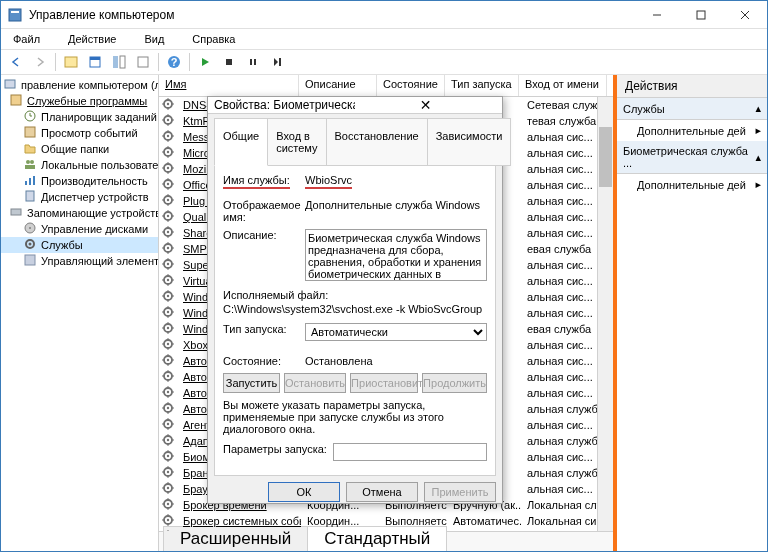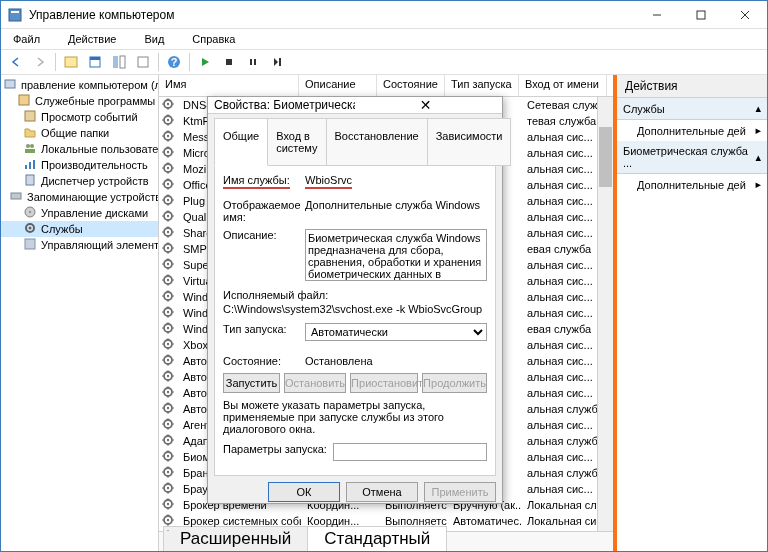--- a/index.html
+++ b/index.html
@@ -19,21 +19,21 @@
 .tree-item { display: flex; align-items: center; padding: 1px 2px; white-space: nowrap; cursor: pointer; height: 16px; }
 .tree-item.selected { background: #cce8ff; }
 .tree-item .ico { width: 16px; height: 16px; margin-right: 2px; flex-shrink: 0; }
 .center { flex: 1; display: flex; flex-direction: column; position: relative; }
 .list-header { display: flex; border-bottom: 1px solid #d0d0d0; background: #fff; height: 22px; }
 .list-header div { padding: 3px 6px; border-right: 1px solid #e0e0e0; overflow: hidden; white-space: nowrap; }
 .list-body { flex: 1; overflow: hidden; position: relative; }
 .list-row { display: flex; height: 16px; align-items: center; white-space: nowrap; }
 .list-row div { padding: 0 6px; overflow: hidden; white-space: nowrap; }
 .list-row .ico { width: 16px; height: 16px; margin-left: 2px; flex-shrink: 0; }
-.col-name { width: 140px; }
+.col-name { width: 140px; text-decoration: underline; }
 .col-desc { width: 78px; }
 .col-state { width: 68px; }
 .col-start { width: 74px; }
 .col-logon { width: 88px; }
 .scrollbar-v { position: absolute; right: 0; top: 0; bottom: 0; width: 16px; background: #f0f0f0; border-left: 1px solid #d0d0d0; }
 .scrollbar-v .thumb { position: absolute; left: 1px; right: 1px; top: 30px; height: 60px; background: #c0c0c0; }
 .tabs-bottom { height: 20px; border-top: 1px solid #d0d0d0; display: flex; align-items: flex-end; padding-left: 4px; background: #f8f8f8; }
 .tabs-bottom span { padding: 2px 16px; border: 1px solid #d0d0d0; border-bottom: none; margin-right: -1px; background: #fff; cursor: pointer; font-size: 17px; }
 .tabs-bottom span.back { background: #f0f0f0; }
 .actions { width: 154px; border-left: 4px solid #f97316; }
@@ -174,27 +174,37 @@
   <div class="tree">
     <div class="tree-item">
       <span class="ico">
           <svg width="14" height="14">
             <rect x="2" y="3" width="10" height="8" fill="#d0d8e8" stroke="#6080a0"></rect>
           </svg>
         </span>
       <span>правление компьютером (локаль</span>
     </div>
     <div id="tree-groups">
-        <div class="tree-item" style="padding-left: 16px;">
+        <div class="tree-item" style="padding-left: 8px; text-decoration: underline;">
           <span class="ico">
             <svg width="14" height="14">
               <rect x="2" y="2" width="10" height="10" fill="#f0d090" stroke="#a08040"></rect>
             </svg>
           </span>
           <span>Служебные программы</span>
+        </div>
+        <div class="tree-item" style="padding-left: 22px;">
+          <span class="ico">
+            <svg width="14" height="14">
+              <circle cx="7" cy="7" r="5" fill="#fff" stroke="#608040"></circle>
+              <line x1="7" y1="7" x2="7" y2="4" stroke="#608040"></line>
+              <line x1="7" y1="7" x2="9" y2="7" stroke="#608040"></line>
+            </svg>
+          </span>
+          <span>Планировщик заданий</span>
         </div>
         <div class="tree-item" style="padding-left: 22px;">
           <span class="ico">
             <svg width="14" height="14">
               <rect x="2" y="2" width="10" height="10" fill="#e8d0a0" stroke="#a08040"></rect>
             </svg>
           </span>
           <span>Просмотр событий</span>
         </div>
         <div class="tree-item" style="padding-left: 22px;">

